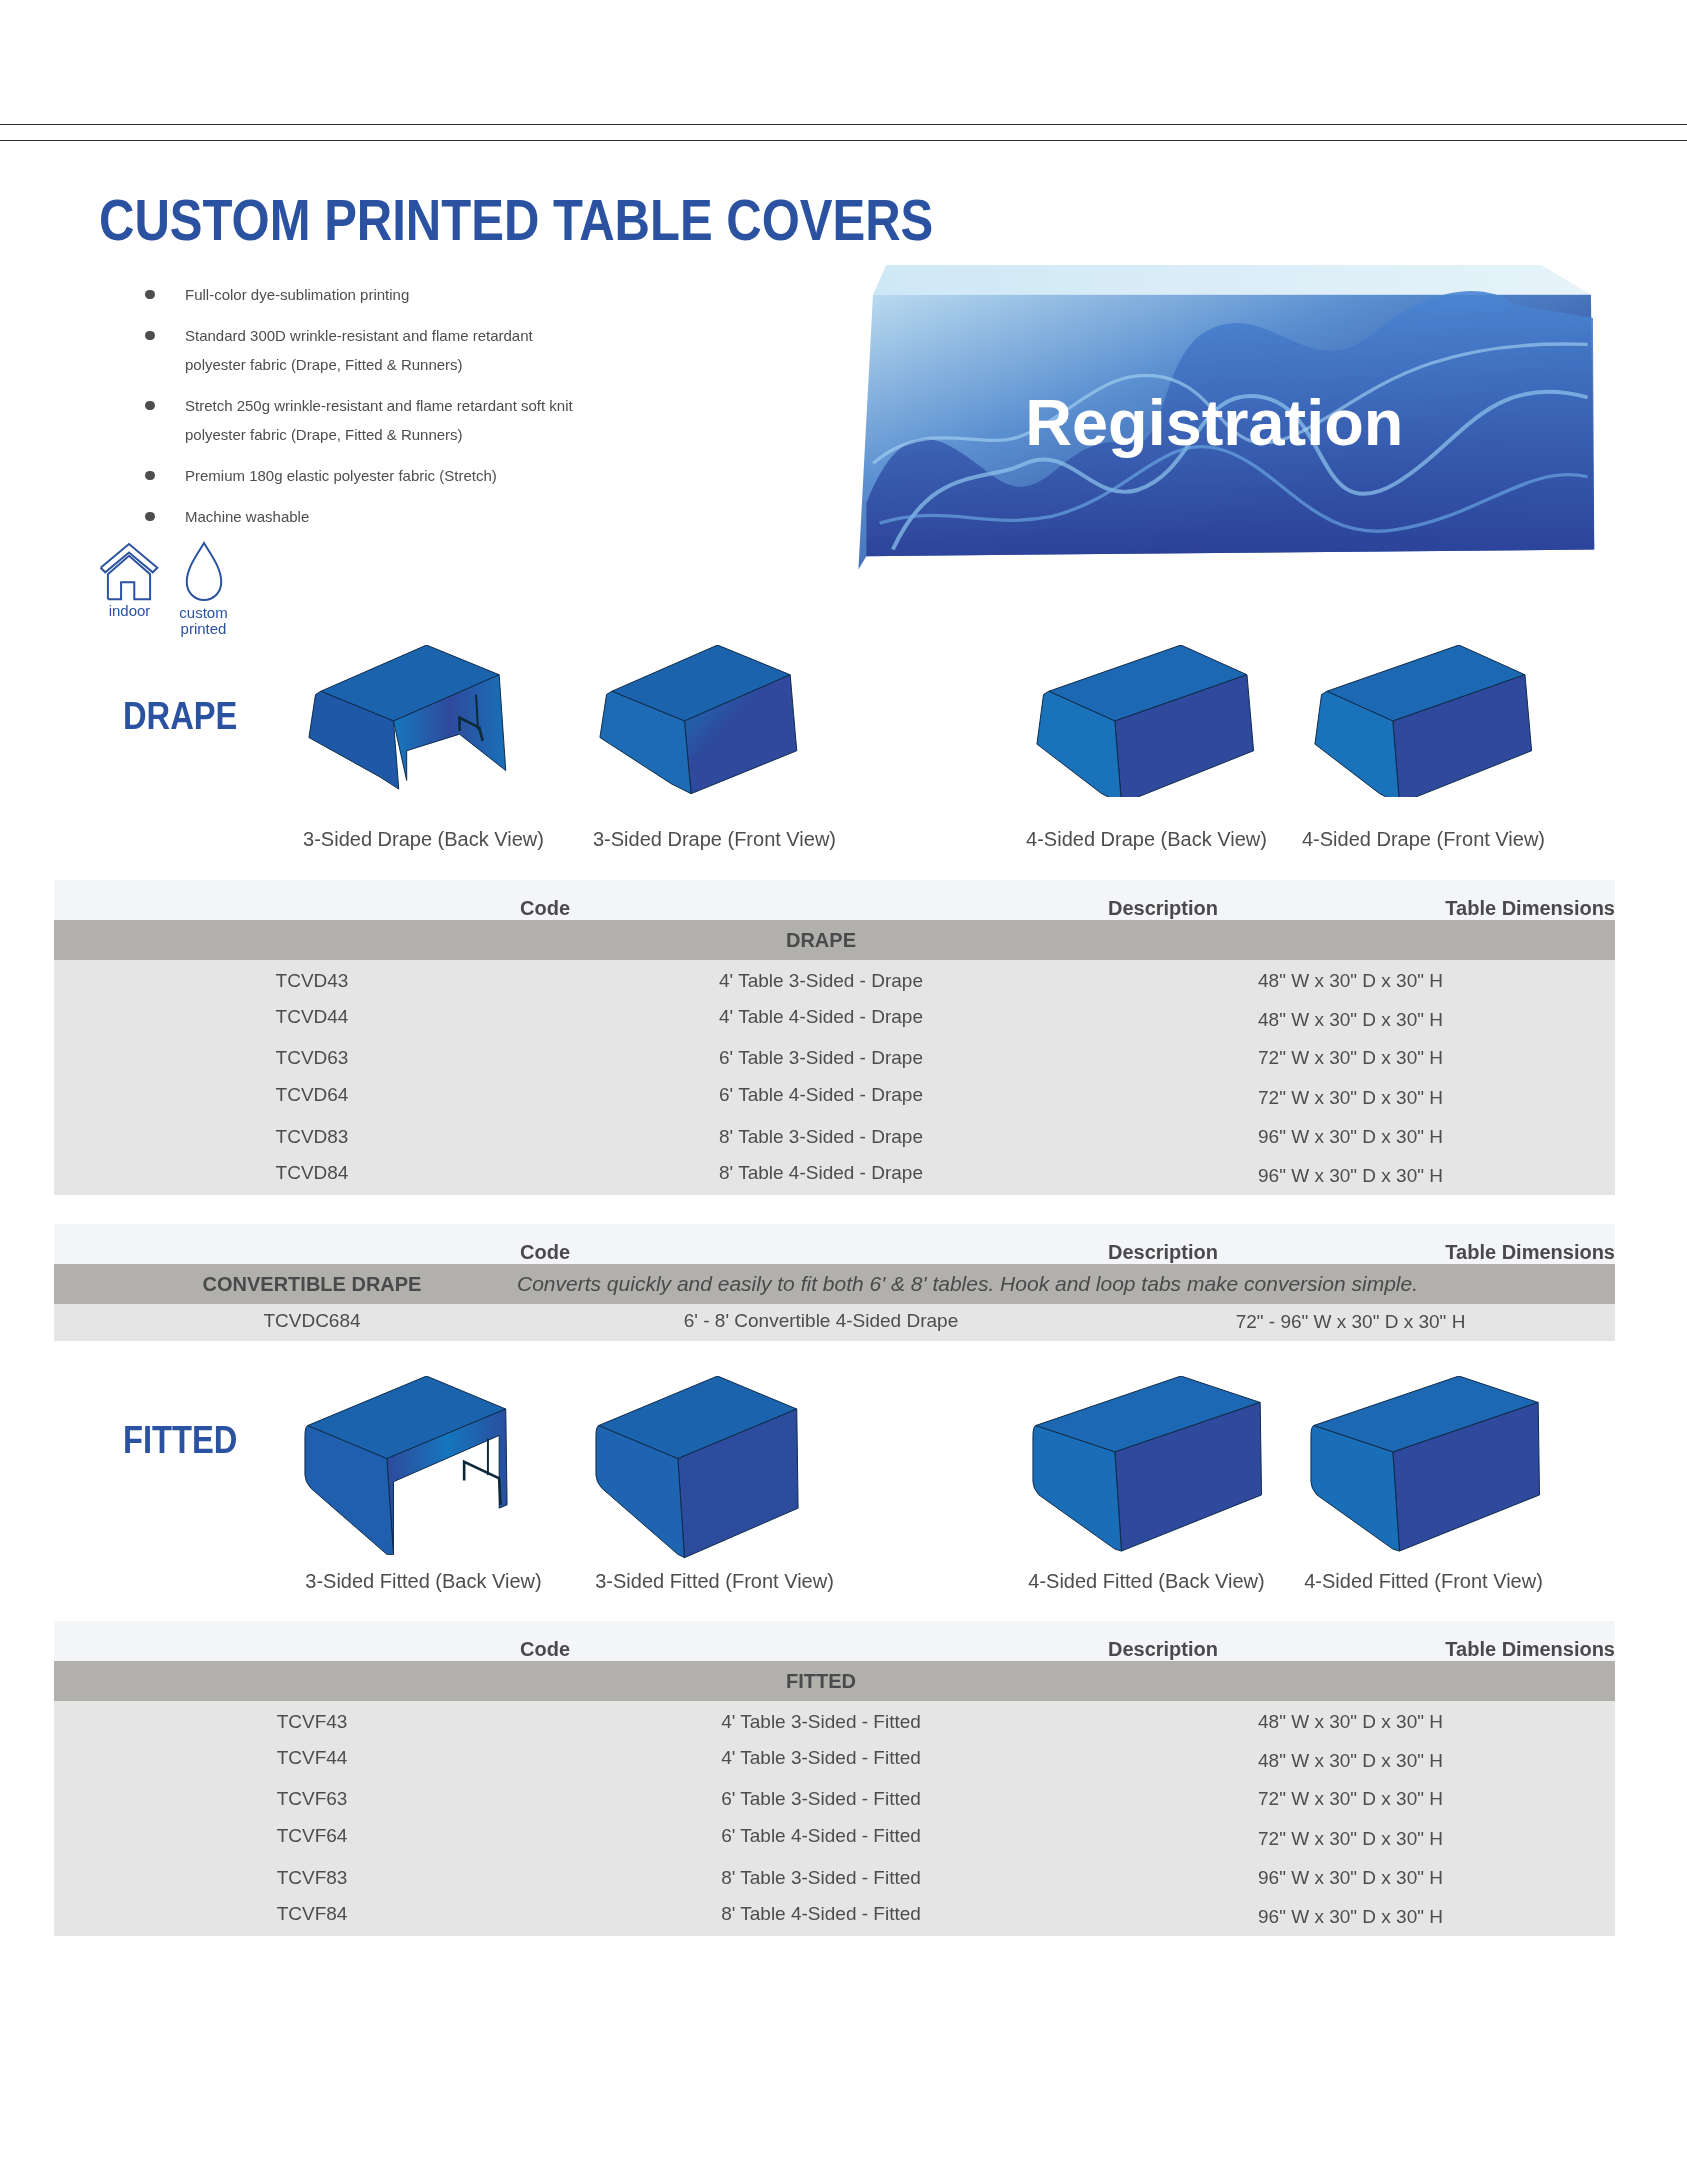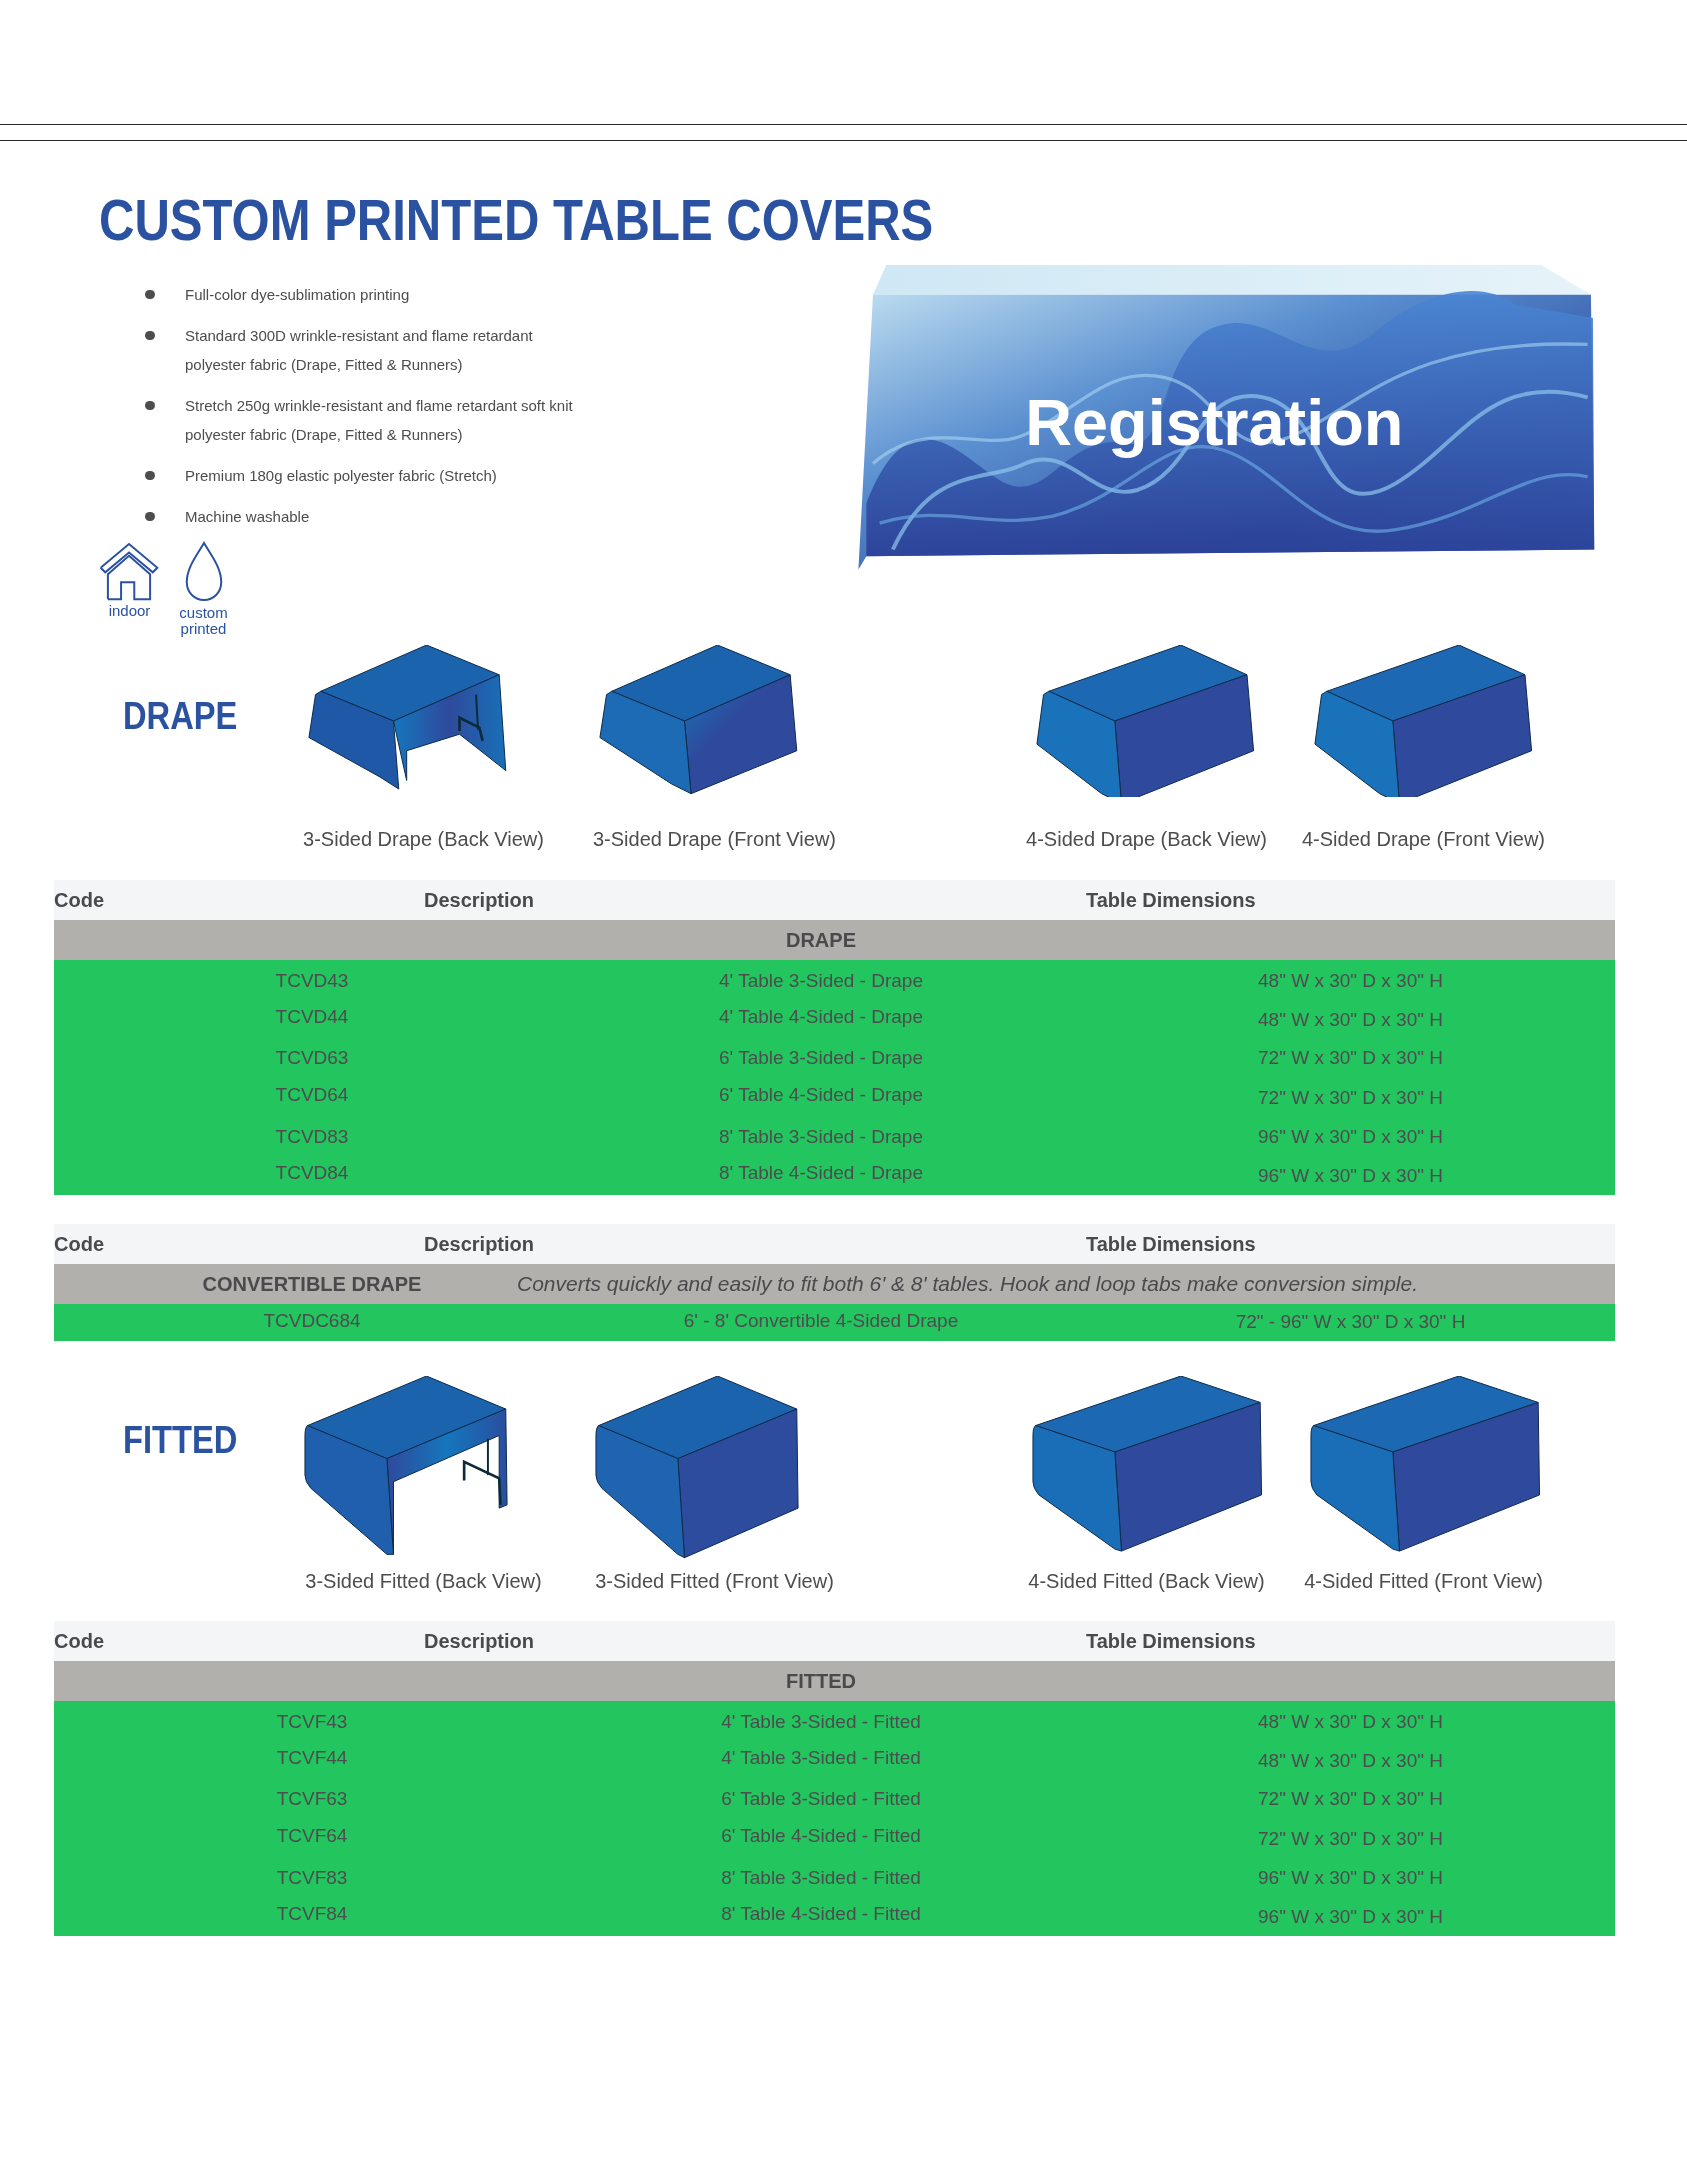--- a/index.html
+++ b/index.html
@@ -8,24 +8,24 @@
   .rule{position:absolute;left:0;width:1687px;height:1.3px;background:#2a2a2a;}
   .title{left:99px;top:187px;font-family:"Liberation Sans",sans-serif;font-weight:bold;font-size:57px;color:#2a52a0;letter-spacing:0px;transform:scaleX(0.86);transform-origin:left top;white-space:nowrap;}
   .bullets{left:132px;top:268px;width:741px;margin:12px;padding:0;list-style:none;font-size:15px;line-height:29px;color:#4d4d4f;}
   .bullets li{position:relative;padding-left:41px;margin-bottom:12px;}
   .bullets li .dot{position:absolute;left:1.3px;top:10px;width:9.3px;height:9.3px;border-radius:50%;background:#4d4d4f;}
   .feat{position:absolute;text-align:center;color:#2a52a0;font-size:15px;line-height:16px;}
   .section-label{position:absolute;font-weight:bold;font-size:38px;color:#2a52a0;transform:scaleX(0.86);transform-origin:left top;}
   .caption{position:absolute;font-size:20px;color:#4d4d4f;white-space:nowrap;text-align:center;}
   .tbl{position:absolute;left:54px;width:1561px;}
   .thead{height:40px;background:#f4f5f7;position:relative;}
-  .th{position:absolute;top:0;height:40px;line-height:40px;font-weight:bold;font-size:20px;color:#4a4a4c;text-align:left;}
+  .th{position:absolute;top:8px;height:40px;line-height:40px;font-weight:bold;font-size:20px;color:#4a4a4c;text-align:right;}
   .band{height:40px;background:#b1b0ac;position:relative;}
   .band .bt{position:absolute;top:0;height:40px;line-height:40px;font-weight:bold;font-size:20px;color:#4a4a4c;text-align:center;}
-  .tbody{background:#22c55e;position:relative;}
+  .tbody{background:#e5e5e5;position:relative;}
   .row{position:absolute;left:0;width:100%;height:26.5px;}
   .td{position:absolute;top:0;height:26.5px;line-height:26.5px;font-size:19px;color:#4d4d4f;text-align:center;}
   .c1{left:0;width:516px;}
   .c2{left:370px;width:794px;}
   .c3{left:1032px;width:529px;}
   .hero{position:absolute;left:853px;top:265px;width:748px;height:311px;}
   svg{display:block;}
 </style>
 </head>
 <body>

